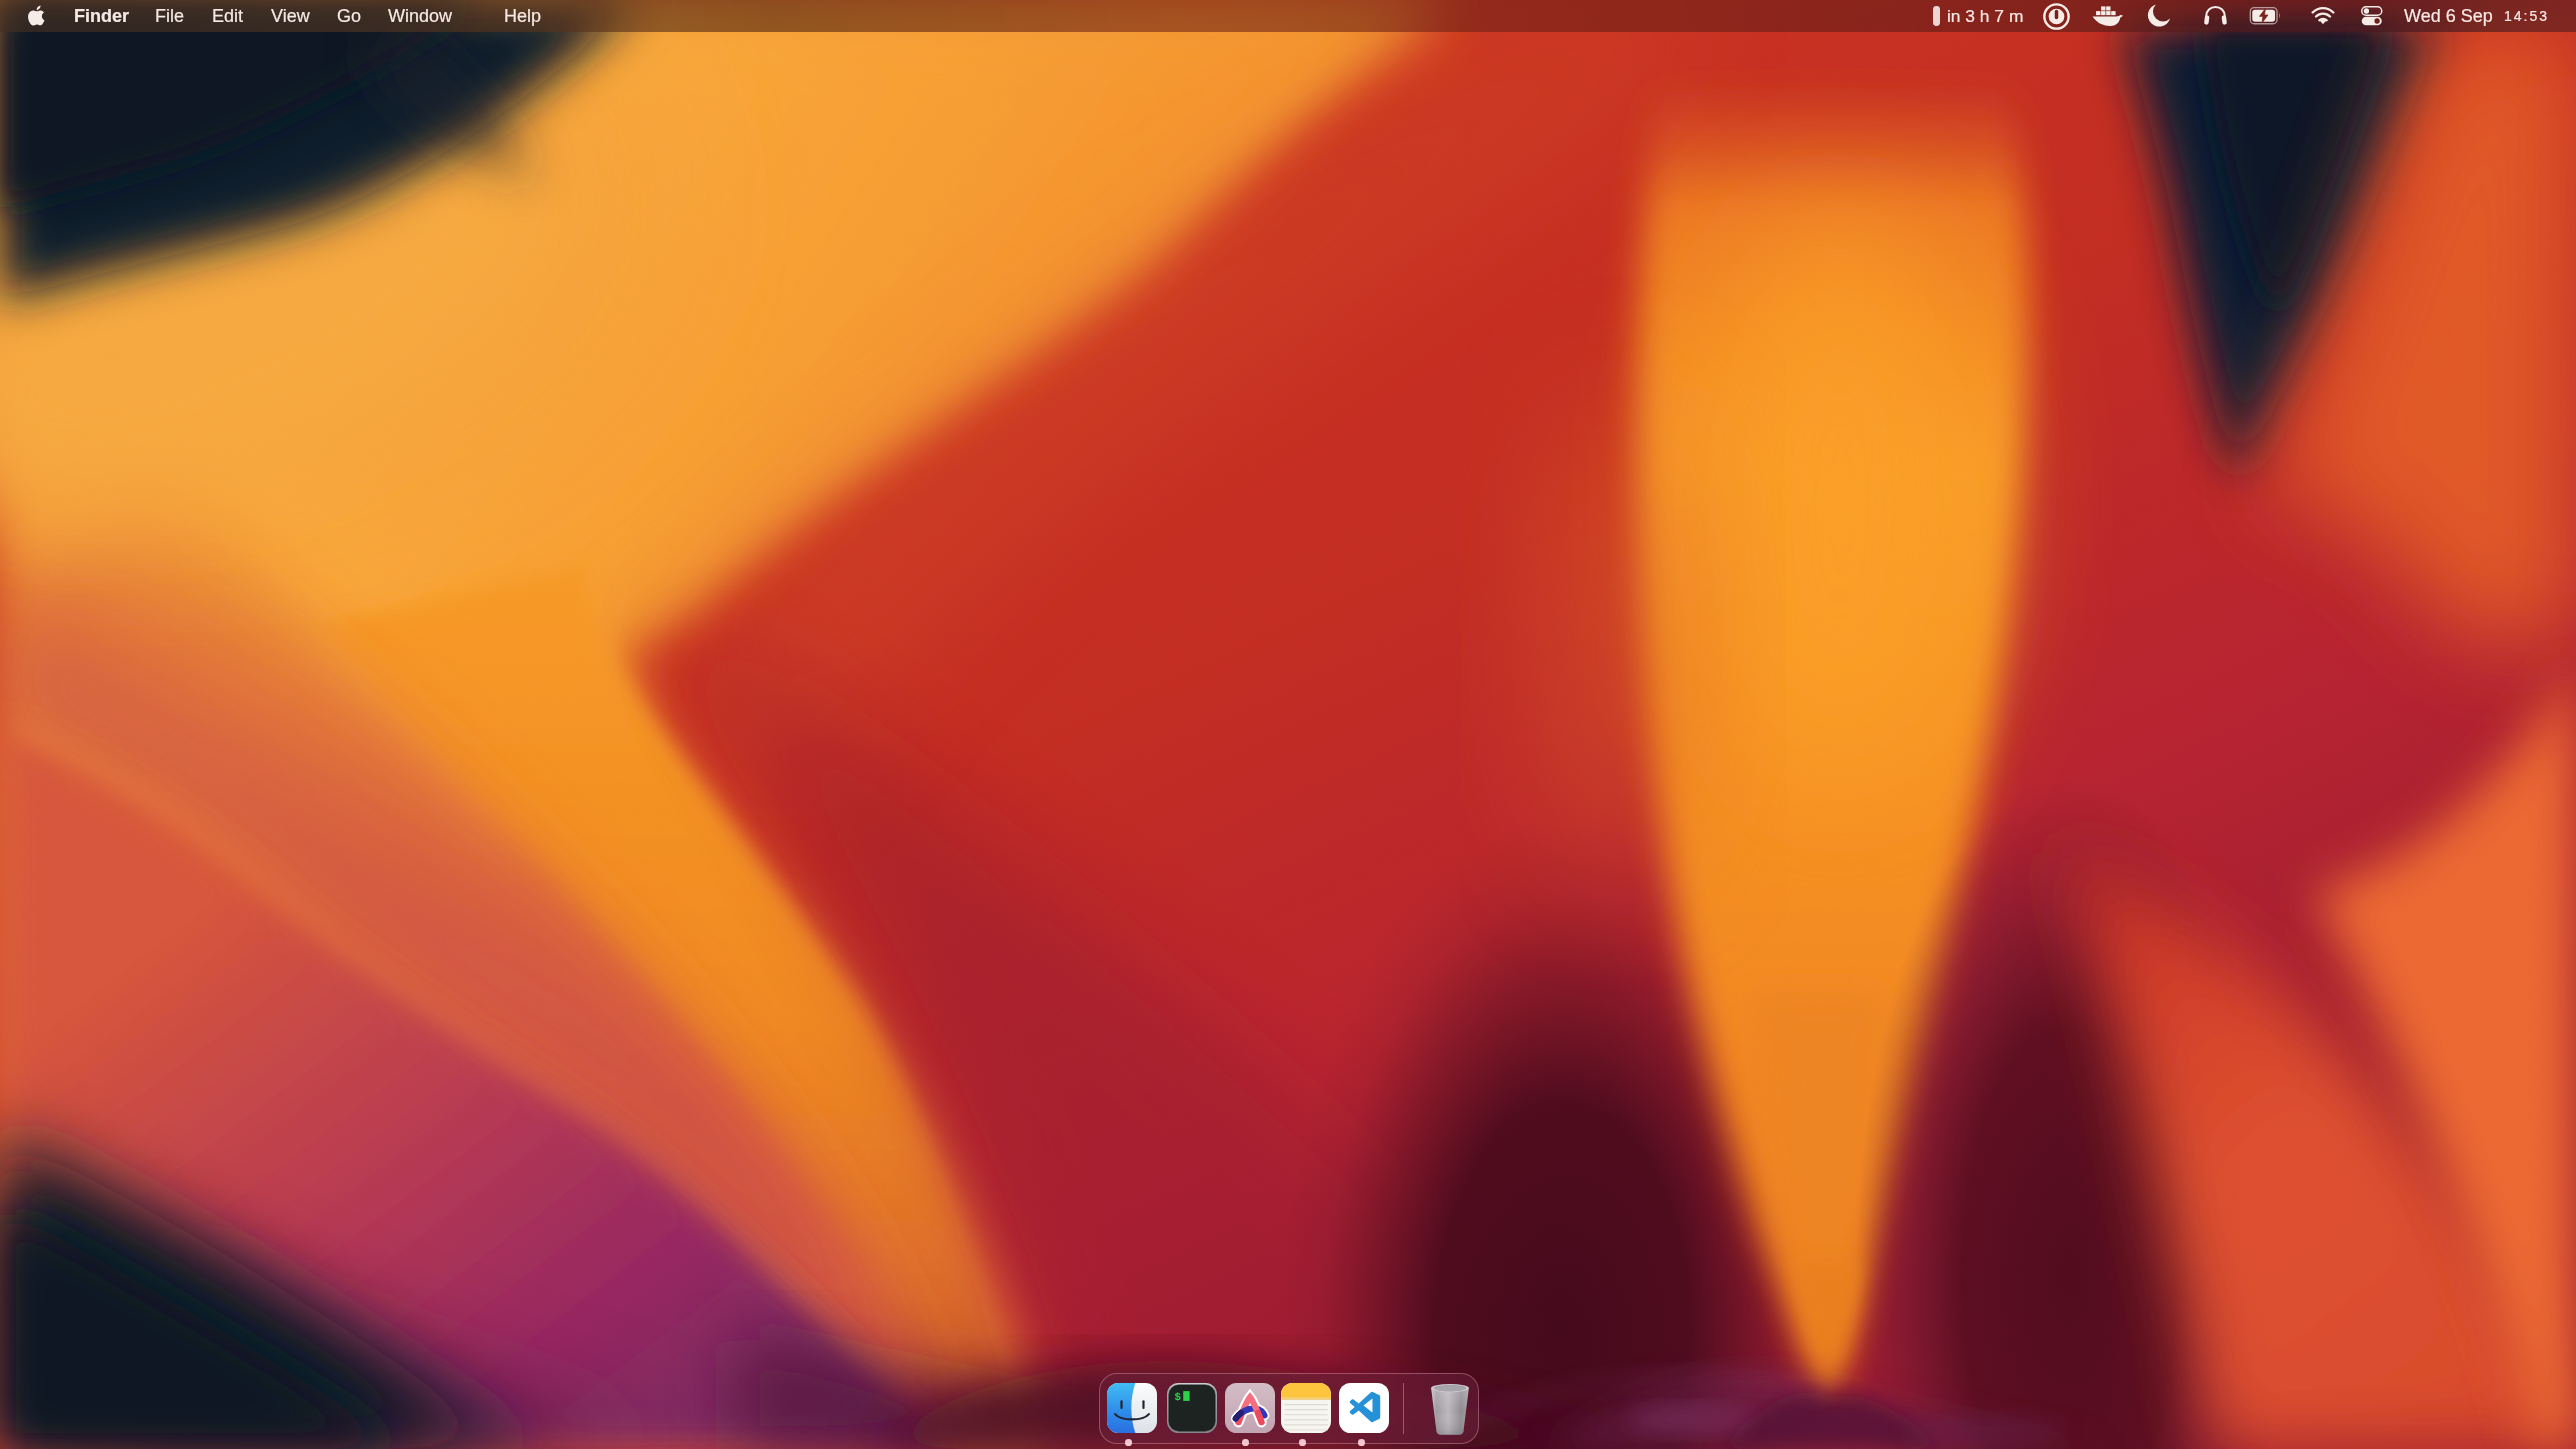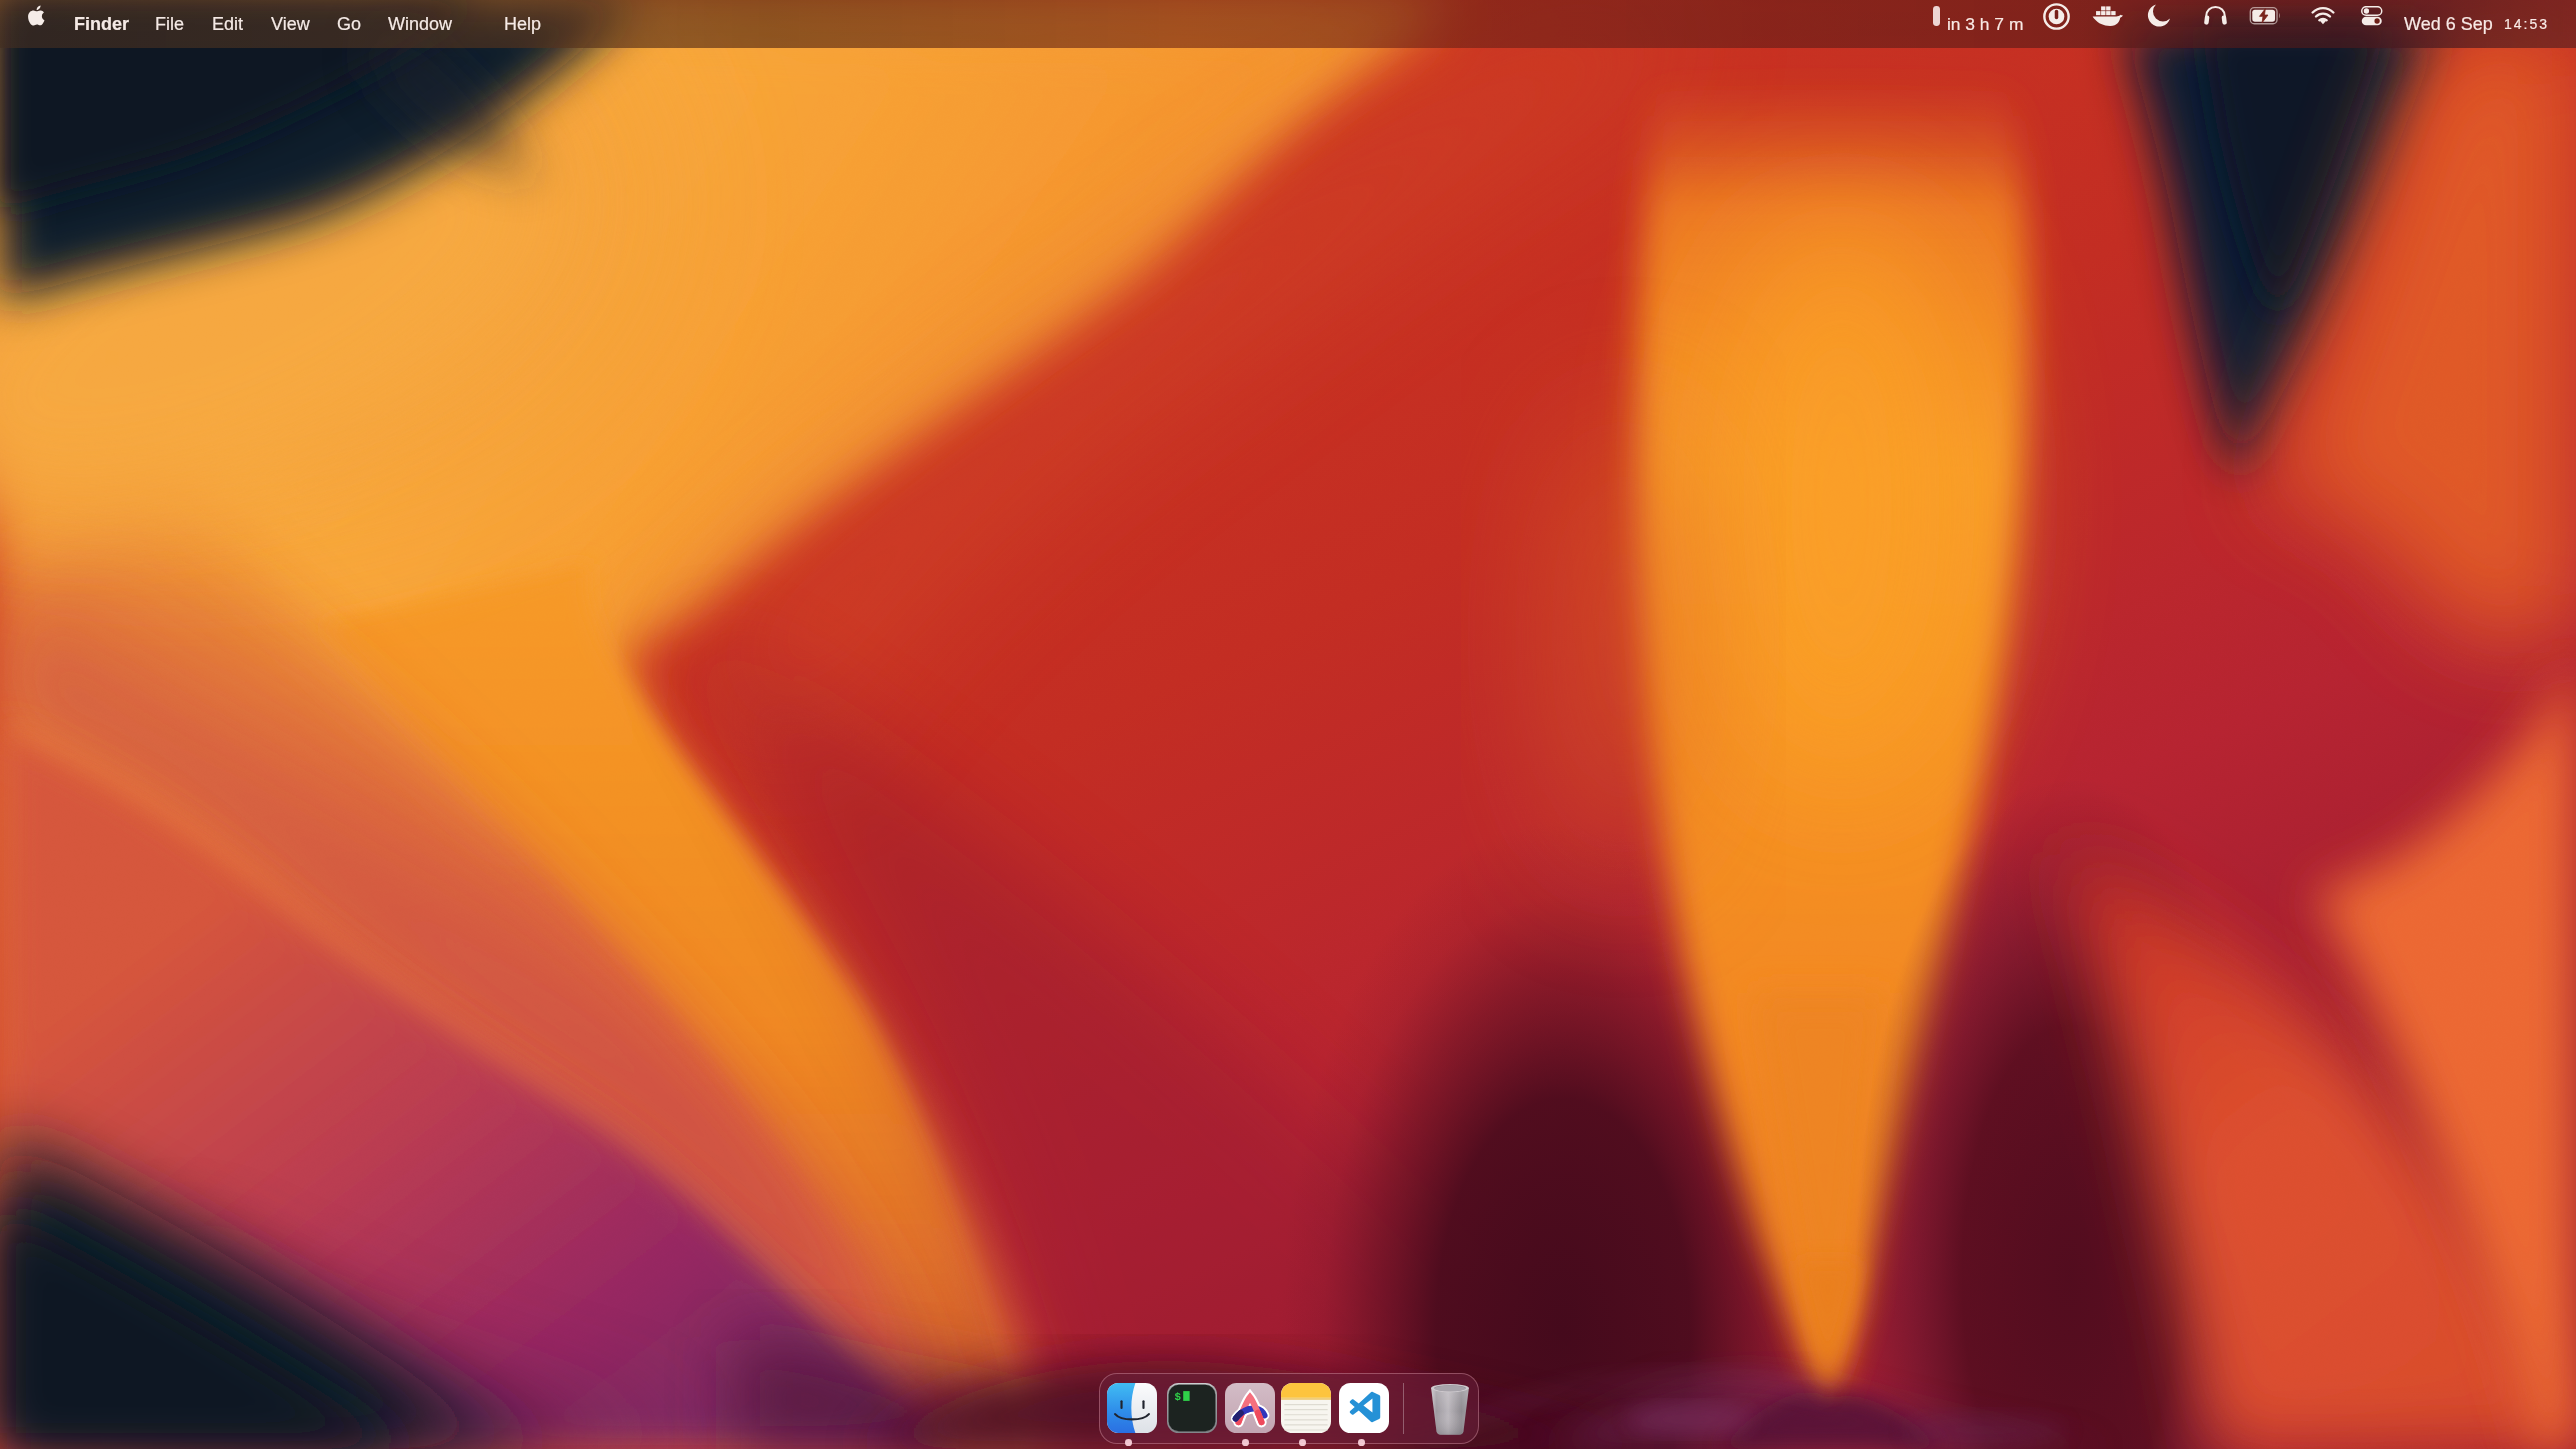--- a/index.html
+++ b/index.html
@@ -1,19 +1,19 @@
 <!DOCTYPE html>
 <html style="font-size:10.7px"><head>
 <meta charset="utf-8">
 <style>
   html,body{margin:0;padding:0;width:2576px;height:1449px;overflow:hidden;background:#b3231f;}
   *{box-sizing:border-box;}
   .abs{position:absolute;}
   #wall{position:absolute;left:0;top:0;width:2576px;height:1449px;}
-  #menubar{position:absolute;left:0;top:0;width:2576px;height:48px;
+  #menubar{position:absolute;left:0;top:0;width:2576px;height:32px;
     backdrop-filter: blur(74px) brightness(0.55) saturate(1.08);
     background:linear-gradient(90deg, rgba(70,48,35,0.62) 0%, rgba(95,62,38,0.52) 14%, rgba(88,42,20,0.58) 30%, rgba(120,38,22,0.55) 46%, rgba(110,32,26,0.55) 62%, rgba(95,30,26,0.58) 80%, rgba(70,26,34,0.60) 95%, rgba(82,30,34,0.58) 100%);
     font-family:"Liberation Sans",sans-serif;color:rgba(255,244,240,0.95);padding-left:20px;}
   #menubar span{position:absolute;top:50%;transform:translateY(-50%);font-size:18px;white-space:pre;-webkit-text-stroke:0.2px rgba(255,244,240,0.9);}
   #dock{position:absolute;left:1099px;top:1373px;width:380px;height:71px;border-radius:18px;
     background:rgba(105,38,62,0.42);
     backdrop-filter: blur(27px) brightness(1.12) saturate(1.1);
     border:1.3px solid rgba(255,195,205,0.33);}
   .dockicon{position:absolute;top:1383px;width:50px;height:50px;}
   .dot{position:absolute;top:1439px;width:6.7px;height:6.7px;border-radius:50%;background:rgba(255,216,225,0.9);}

